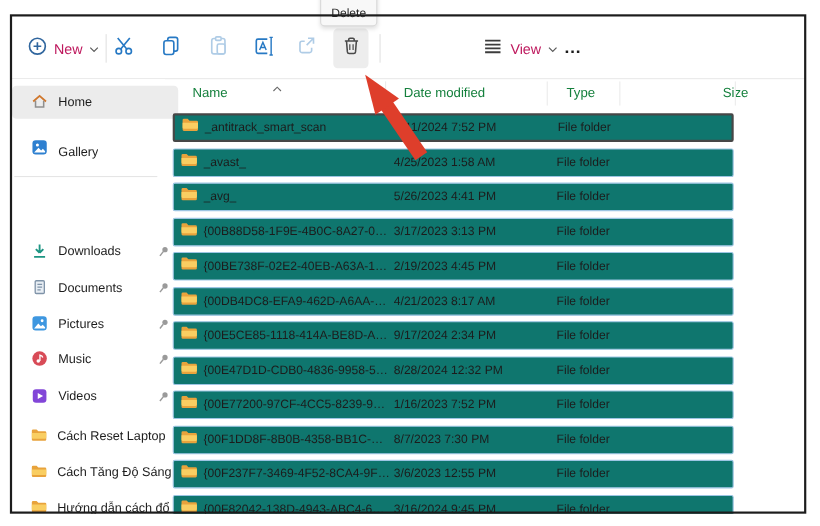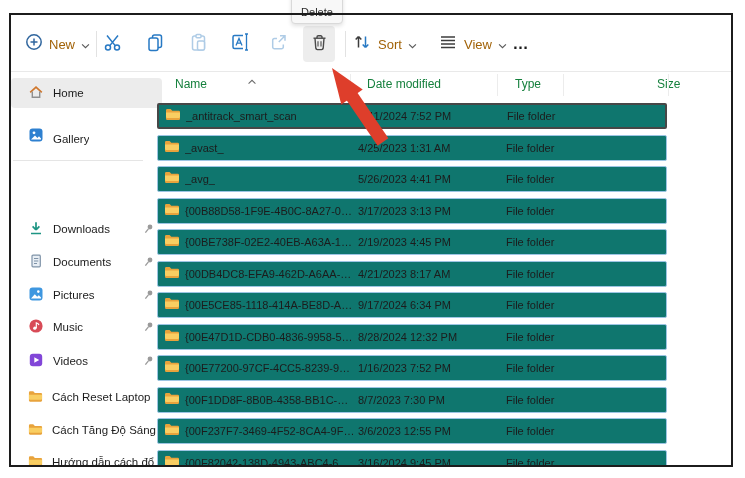--- a/index.html
+++ b/index.html
@@ -6,21 +6,21 @@
   .screen{position:relative;width:745px;height:478px;background:#fff;overflow:hidden;
           font-family:"Liberation Sans",sans-serif;color:#1c1c1c;}
   
   .window{position:absolute;left:9px;top:13px;width:724px;height:454px;background:#fff;overflow:hidden;}
   .frame{position:absolute;left:9px;top:13px;width:724px;height:454px;border:2px solid #1c1c1c;
          box-sizing:border-box;z-index:60;pointer-events:none;}
   
   .toolbar{position:absolute;left:0;top:0;width:724px;height:58px;border-bottom:1px solid #e9e9e9;background:#fff;}
   .tbtn{position:absolute;top:13px;height:36px;display:flex;align-items:center;justify-content:center;border-radius:4px;}
   .tbtn.labelled{gap:6px;padding:0 6px;}
-  .tlabel{font-size:13px;color:#a16207;}
+  .tlabel{font-size:13px;color:#be185d;}
   .tsep{position:absolute;top:18px;width:1px;height:26px;background:#e2e2e2;}
   .icon-btn{width:30px;}
   .delete-hl{background:#ededed;}
   .ellipsis{font-size:16px;font-weight:bold;letter-spacing:1px;color:#1b1b1b;}
   
   .tooltip{position:absolute;left:291px;top:-9px;width:52px;height:33px;background:#f8f8f8;
            border:1px solid #d9d9d9;border-radius:4px;box-shadow:0 2px 4px rgba(0,0,0,.12);
            z-index:40;display:flex;align-items:flex-end;justify-content:center;box-sizing:border-box;}
   .tooltip span{font-size:11px;color:#2a2a2a;margin-bottom:5px;}
   
@@ -129,38 +129,20 @@
             <path d="M3.5 5.2 H15.5"></path>
             <path d="M7 5.2 V4 a1.2 1.2 0 0 1 1.2 -1.2 h2.6 A1.2 1.2 0 0 1 12 4 v1.2"></path>
             <path d="M5 5.2 l0.8 10 a1.6 1.6 0 0 0 1.6 1.4 h4.2 a1.6 1.6 0 0 0 1.6 -1.4 l0.8 -10"></path>
             <path d="M8 8.2 v5.2 M11 8.2 v5.2" stroke-width="1.1"></path>
           </svg>
         </span>
       </div>
 
       <div class="tsep" style="left:336px;"></div>
 
-      <div class="tbtn labelled" style="left:337px;">
-        <span>
-          <svg width="20" height="18" viewBox="0 0 20 18" fill="none" stroke-width="1.5">
-            <g stroke="#3c3c3c">
-                <path d="M6.5 14.5 V3.5 M6.5 3.5 L3.7 6.5 M6.5 3.5 L9.3 6.5"></path>
-              </g>
-            <g stroke="#2779c4">
-                <path d="M13.5 3.5 V14.5 M13.5 14.5 L10.7 11.5 M13.5 14.5 L16.3 11.5"></path>
-              </g>
-          </svg>
-        </span>
-        <span class="tlabel">Sort</span>
-        <span>
-          <svg width="9" height="6" viewBox="0 0 10 7" fill="none" stroke="#5a5a5a" stroke-width="1.3">
-              <path d="M1 1.5 L5 5.5 L9 1.5"></path>
-            </svg>
-        </span>
-      </div>
 
       <div class="tbtn labelled" style="left:423px;">
         <span>
           <svg width="20" height="18" viewBox="0 0 20 18" fill="none" stroke="#3c3c3c" stroke-width="1.6">
             <path d="M3 4 H17 M3 7.5 H17 M3 11 H17 M3 14.5 H17"></path>
           </svg>
         </span>
         <span class="tlabel">View</span>
         <span>
           <svg width="9" height="6" viewBox="0 0 10 7" fill="none" stroke="#5a5a5a" stroke-width="1.3">
@@ -340,21 +322,21 @@
           <span class="cell type">File folder</span>
         </div>
         <div class="row selected">
           <span class="ficon">
             <svg width="16" height="13" viewBox="0 0 16 13">
               <path d="M1 2.2 a1.2 1.2 0 0 1 1.2 -1.2 h3.4 l1.7 1.7 h6.5 a1.2 1.2 0 0 1 1.2 1.2 v6.9 a1.2 1.2 0 0 1 -1.2 1.2 h-11.6 a1.2 1.2 0 0 1 -1.2 -1.2 Z" fill="#e8a33c"></path>
               <path d="M1 4.6 h14 v4.2 a1.2 1.2 0 0 1 -1.2 1.2 h-11.6 a1.2 1.2 0 0 1 -1.2 -1.2 Z" fill="#f9ce62"></path>
             </svg>
           </span>
           <span class="cell name">_avast_</span>
-          <span class="cell date">4/25/2023 1:31 AM</span>
+          <span class="cell date">4/25/2023 1:58 AM</span>
           <span class="cell type">File folder</span>
         </div>
         <div class="row selected">
           <span class="ficon">
             <svg width="16" height="13" viewBox="0 0 16 13">
               <path d="M1 2.2 a1.2 1.2 0 0 1 1.2 -1.2 h3.4 l1.7 1.7 h6.5 a1.2 1.2 0 0 1 1.2 1.2 v6.9 a1.2 1.2 0 0 1 -1.2 1.2 h-11.6 a1.2 1.2 0 0 1 -1.2 -1.2 Z" fill="#e8a33c"></path>
               <path d="M1 4.6 h14 v4.2 a1.2 1.2 0 0 1 -1.2 1.2 h-11.6 a1.2 1.2 0 0 1 -1.2 -1.2 Z" fill="#f9ce62"></path>
             </svg>
           </span>
           <span class="cell name">_avg_</span>
@@ -395,21 +377,21 @@
           <span class="cell type">File folder</span>
         </div>
         <div class="row selected">
           <span class="ficon">
             <svg width="16" height="13" viewBox="0 0 16 13">
               <path d="M1 2.2 a1.2 1.2 0 0 1 1.2 -1.2 h3.4 l1.7 1.7 h6.5 a1.2 1.2 0 0 1 1.2 1.2 v6.9 a1.2 1.2 0 0 1 -1.2 1.2 h-11.6 a1.2 1.2 0 0 1 -1.2 -1.2 Z" fill="#e8a33c"></path>
               <path d="M1 4.6 h14 v4.2 a1.2 1.2 0 0 1 -1.2 1.2 h-11.6 a1.2 1.2 0 0 1 -1.2 -1.2 Z" fill="#f9ce62"></path>
             </svg>
           </span>
           <span class="cell name">{00E5CE85-1118-414A-BE8D-AD441DBF...</span>
-          <span class="cell date">9/17/2024 6:34 PM</span>
+          <span class="cell date">9/17/2024 2:34 PM</span>
           <span class="cell type">File folder</span>
         </div>
         <div class="row selected">
           <span class="ficon">
             <svg width="16" height="13" viewBox="0 0 16 13">
               <path d="M1 2.2 a1.2 1.2 0 0 1 1.2 -1.2 h3.4 l1.7 1.7 h6.5 a1.2 1.2 0 0 1 1.2 1.2 v6.9 a1.2 1.2 0 0 1 -1.2 1.2 h-11.6 a1.2 1.2 0 0 1 -1.2 -1.2 Z" fill="#e8a33c"></path>
               <path d="M1 4.6 h14 v4.2 a1.2 1.2 0 0 1 -1.2 1.2 h-11.6 a1.2 1.2 0 0 1 -1.2 -1.2 Z" fill="#f9ce62"></path>
             </svg>
           </span>
           <span class="cell name">{00E47D1D-CDB0-4836-9958-501B7FE43...</span>

